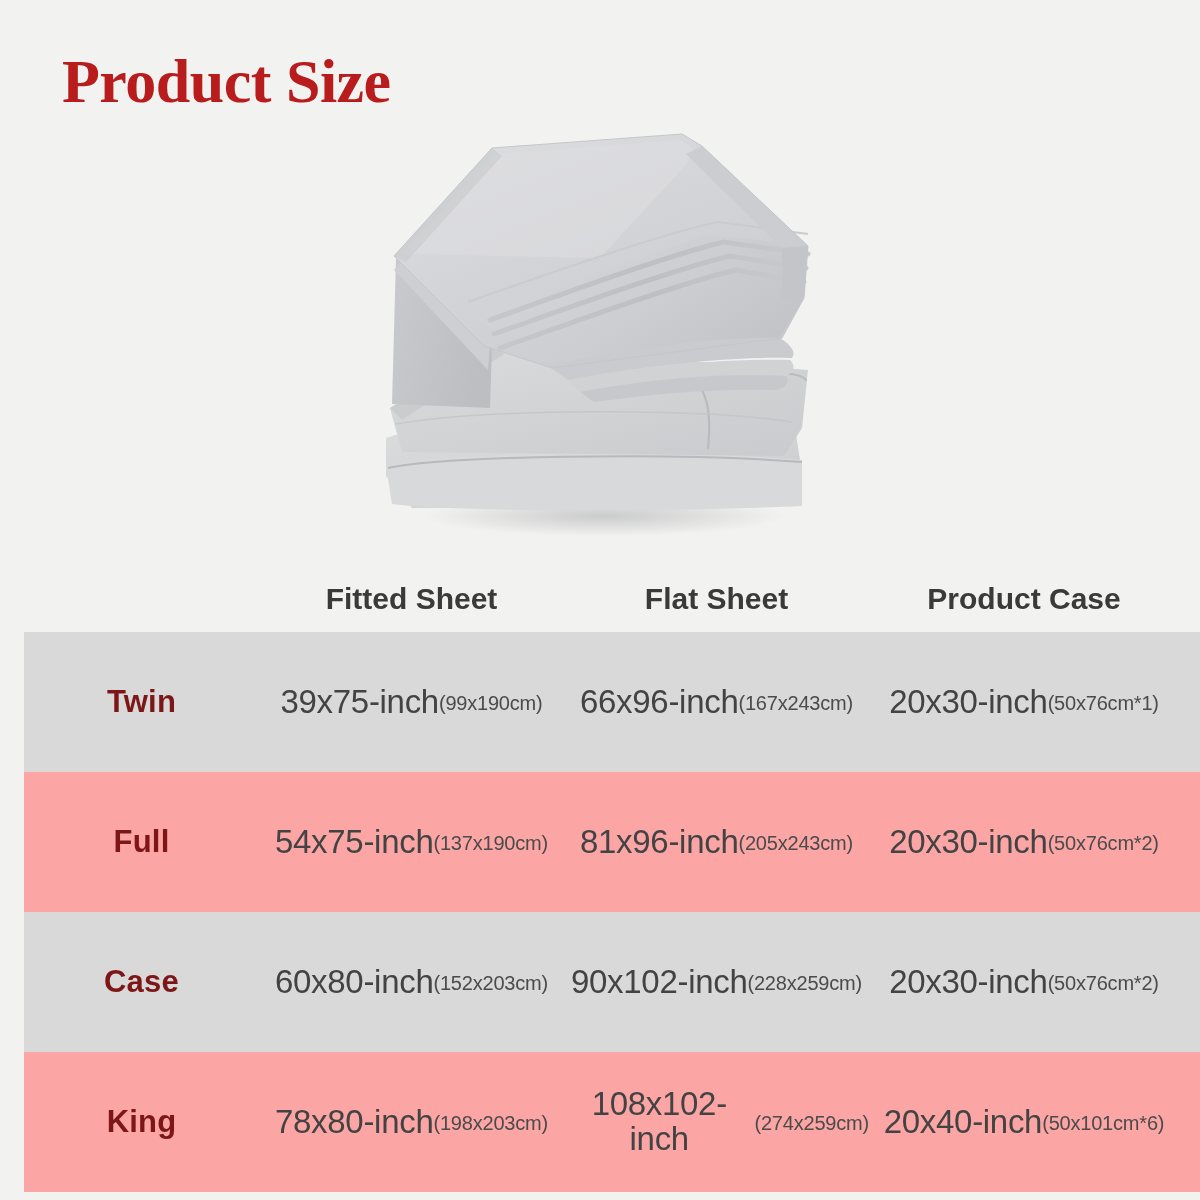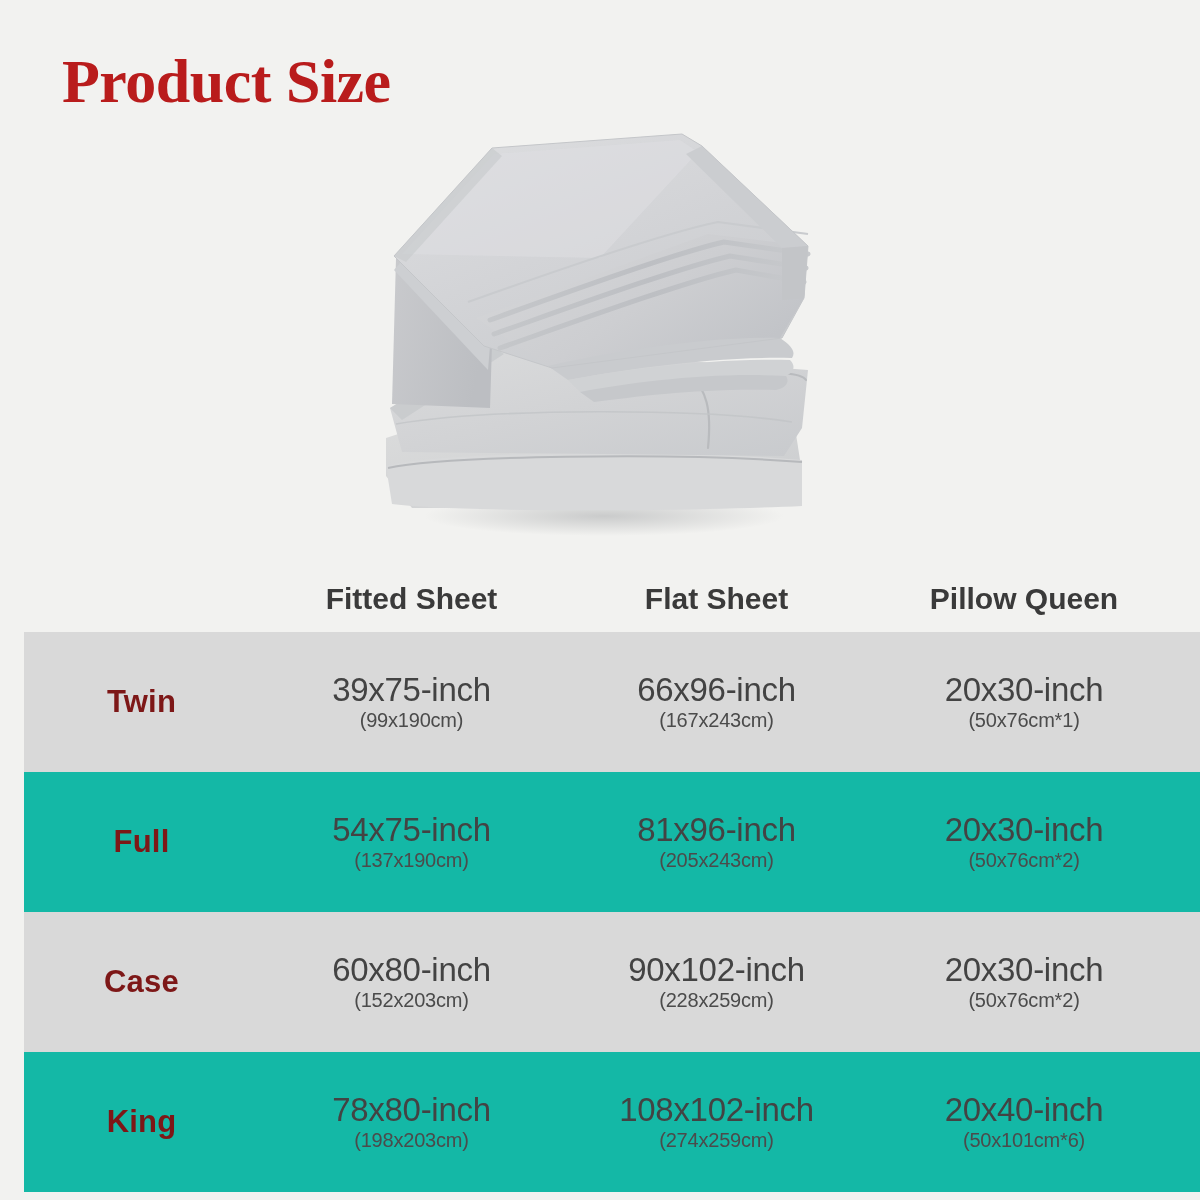--- a/index.html
+++ b/index.html
@@ -61,38 +61,37 @@
     font-weight: bold;
     color: #3a3a3a;
     background: #f2f2f0;
     text-align: center;
     padding: 0;
   }
   .size-table thead th.size-head { background: #f2f2f0; }
 
   .size-table tbody tr { height: 140px; }
   .size-table tbody tr.row-shade  > td { background: #d9d9d9; }
-  .size-table tbody tr.row-plain  > td { background: #14b8a6; }
+  .size-table tbody tr.row-plain  > td { background: #fca5a5; }
 
   .size-table tbody td {
     vertical-align: middle;
     text-align: center;
     padding: 0;
   }
 
   .size-label {
     font-size: 31px;
     font-weight: bold;
     color: #7d1717;
     letter-spacing: 0.2px;
   }
 
   .cell-stack {
     display: flex;
-    flex-direction: column;
     align-items: center;
     justify-content: center;
     line-height: 1.05;
   }
   .cell-inch {
     font-size: 33px;
     color: #434343;
     letter-spacing: -0.3px;
   }
   .cell-cm {
@@ -203,21 +202,21 @@
       <col class="c-col">
       <col class="c-col">
       <col class="c-col3">
       <col class="c-pad">
   </colgroup>
   <thead>
     <tr>
       <th class="size-head"></th>
       <th>Fitted Sheet</th>
       <th>Flat Sheet</th>
-      <th>Pillow Queen</th>
+      <th>Product Case</th>
       <th></th>
     </tr>
   </thead>
   <tbody>
 
     <tr class="row-shade">
       <td>
         <span class="size-label">Twin</span>
       </td>
       <td>

